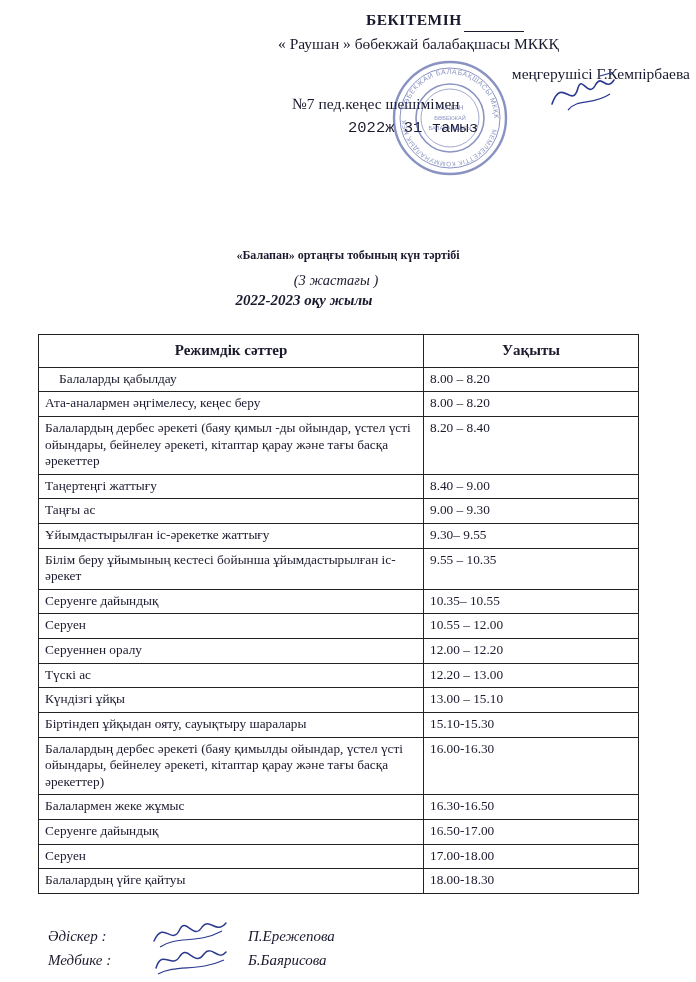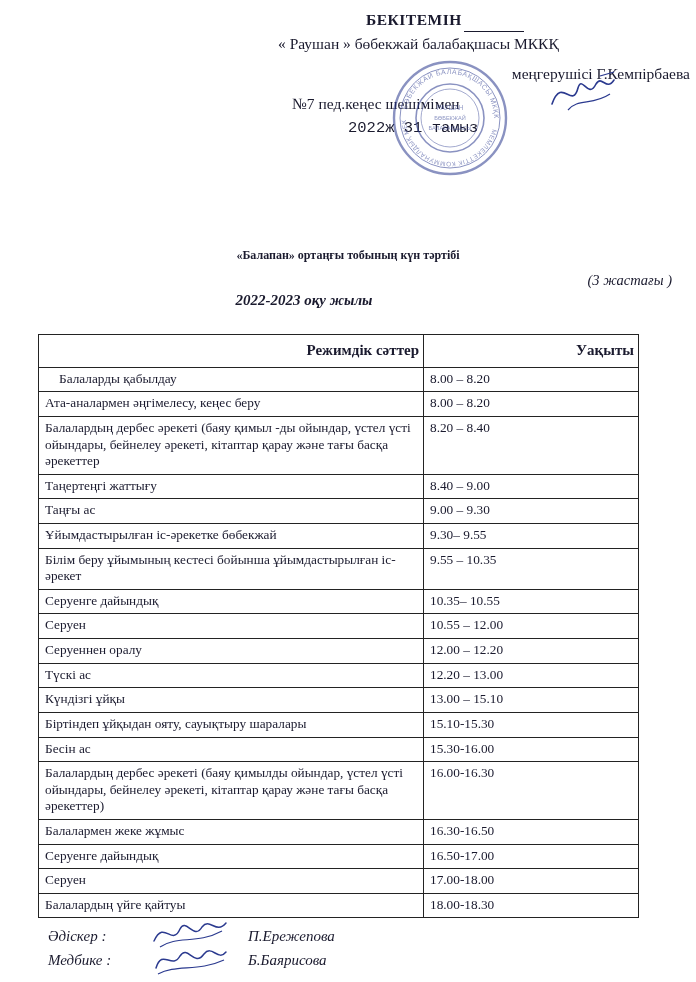--- a/index.html
+++ b/index.html
@@ -83,21 +83,21 @@
     width: 696px;
     text-align: center;
     font-size: 12px;
     font-weight: bold;
   }
   .doc-sub1 {
     position: absolute;
     top: 272px;
     left: 0;
     width: 672px;
-    text-align: right;
+    text-align: center;
     font-size: 14.5px;
     font-style: italic;
   }
   .doc-sub2 {
     position: absolute;
     top: 292px;
     left: 0;
     width: 608px;
     text-align: center;
     font-size: 15px;
@@ -118,21 +118,21 @@
     table-layout: fixed;
   }
   table.sched th, table.sched td {
     border: 1px solid #232323;
     padding: 3px 6px 4px 6px;
     font-size: 13.3px;
     line-height: 1.25;
     vertical-align: top;
   }
   table.sched th {
-    text-align: right;
+    text-align: center;
     font-weight: bold;
     font-size: 15px;
     padding: 6px 4px 7px 4px;
   }
   table.sched col.c1 { width: 385px; }
   table.sched col.c2 { width: 215px; }
   table.sched td.time {
     white-space: nowrap;
   }
   td.regime span.indent { padding-left: 14px; display: inline-block; }
@@ -235,21 +235,21 @@
           </tr>
           <tr>
             <td class="regime">Таңертеңгі жаттығу</td>
             <td class="time">8.40 – 9.00</td>
           </tr>
           <tr>
             <td class="regime">Таңғы ас</td>
             <td class="time">9.00 – 9.30</td>
           </tr>
           <tr>
-            <td class="regime">Ұйымдастырылған іс-әрекетке бөбекжай</td>
+            <td class="regime">Ұйымдастырылған іс-әрекетке жаттығу</td>
             <td class="time">9.30– 9.55</td>
           </tr>
           <tr>
             <td class="regime">Білім беру ұйымының кестесі бойынша ұйымдастырылған іс-әрекет</td>
             <td class="time">9.55 – 10.35</td>
           </tr>
           <tr>
             <td class="regime">Серуенге дайындық</td>
             <td class="time">10.35– 10.55</td>
           </tr>
@@ -265,24 +265,20 @@
             <td class="regime">Түскі ас</td>
             <td class="time">12.20 – 13.00</td>
           </tr>
           <tr>
             <td class="regime">Күндізгі ұйқы</td>
             <td class="time">13.00 – 15.10</td>
           </tr>
           <tr>
             <td class="regime">Біртіндеп ұйқыдан ояту, сауықтыру шаралары</td>
             <td class="time">15.10-15.30</td>
-          </tr>
-          <tr>
-            <td class="regime">Бесін ас</td>
-            <td class="time">15.30-16.00</td>
           </tr>
           <tr>
             <td class="regime">Балалардың дербес әрекеті (баяу қимылды ойындар, үстел үсті ойындары, бейнелеу әрекеті, кітаптар қарау және тағы басқа әрекеттер)</td>
             <td class="time">16.00-16.30</td>
           </tr>
           <tr>
             <td class="regime">Балалармен жеке жұмыс</td>
             <td class="time">16.30-16.50</td>
           </tr>
           <tr>

